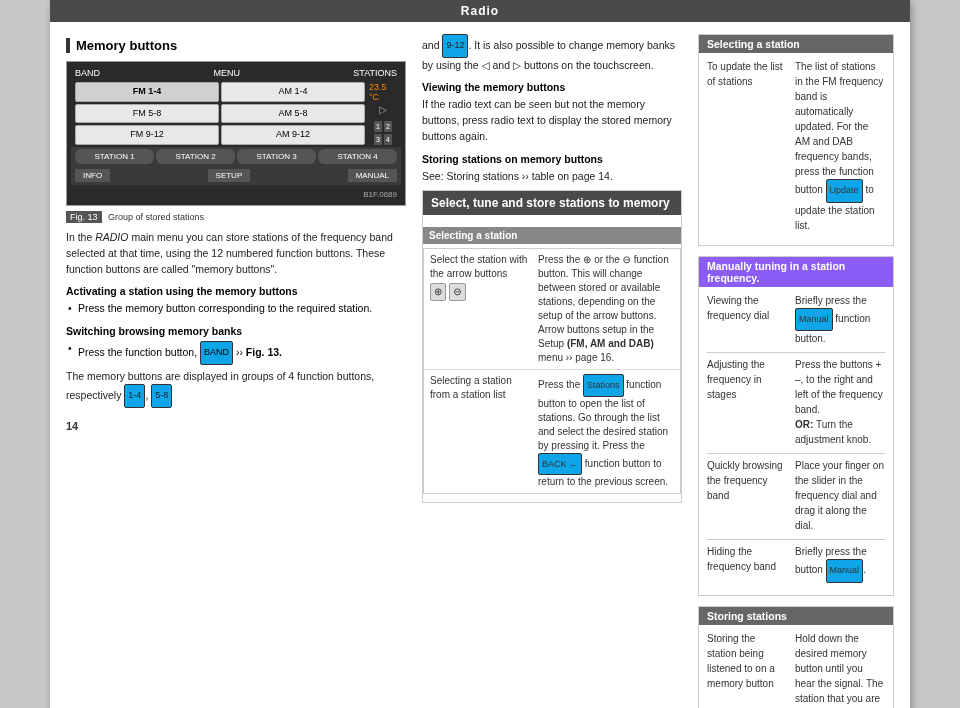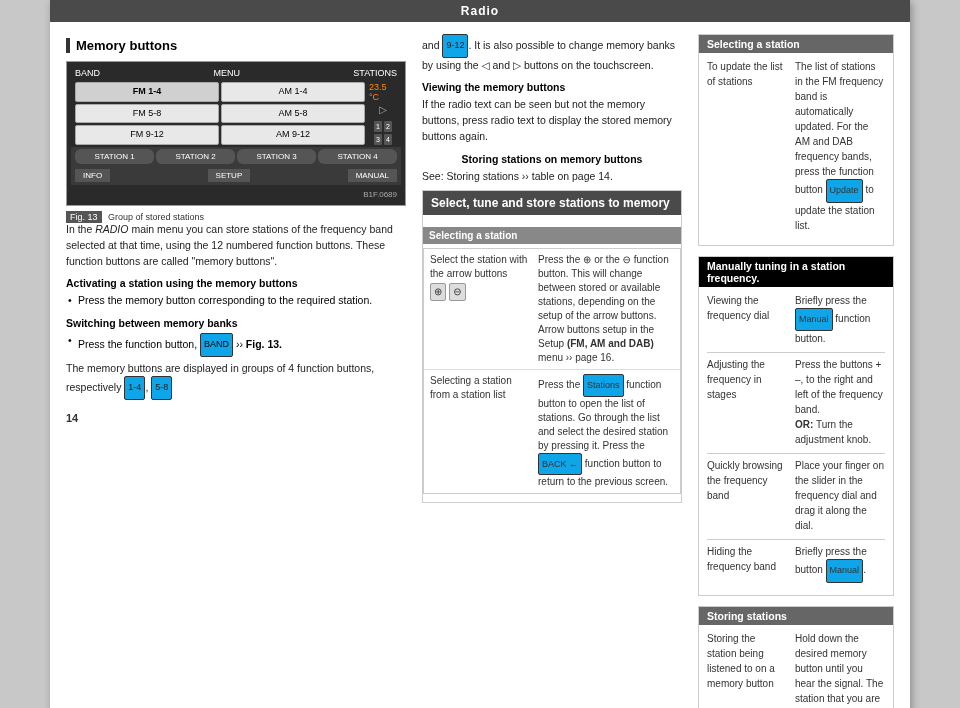--- a/index.html
+++ b/index.html
@@ -120,20 +120,21 @@
       background: #555;
       color: #fff;
       font-size: 8px;
       padding: 2px 8px;
       border-radius: 0;
     }
     .fig-caption {
       font-size: 9px;
       color: #333;
       margin-top: 4px;
+      margin-bottom: 8px;
     }
     .fig-label {
       background: #555;
       color: #fff;
       padding: 1px 4px;
       margin-right: 4px;
       font-size: 9px;
     }
     .body-text {
       font-size: 10.5px;
@@ -238,21 +239,21 @@
     }
     .right-table-left {
       flex: 0 0 80px;
       color: #333;
     }
     .right-table-right {
       flex: 1;
       color: #333;
     }
     .right-dark-header {
-      background: #000000;
+      background: #8b5cf6;
       color: #fff;
       font-weight: bold;
       font-size: 10.5px;
       padding: 3px 8px;
     }
     .right-section {
       margin-bottom: 10px;
     }
     .divider-line {
       border-top: 1px solid #ccc;
@@ -264,21 +265,20 @@
     }
     .arrow-symbol {
       color: #aaa;
       font-size: 10px;
     }
     .storing-stations-bold {
       font-weight: bold;
       font-size: 10.5px;
       margin-top: 8px;
       margin-bottom: 4px;
-      text-align: center;
     }
     .viewing-bold {
       font-weight: bold;
       font-size: 10.5px;
       margin-top: 8px;
       margin-bottom: 4px;
     }
     .middle-body-text {
       font-size: 10.5px;
       line-height: 1.5;
@@ -348,21 +348,21 @@
       </div>
 
       <div class="body-text">
         In the <em>RADIO</em> main menu you can store stations of the frequency band selected at that time, using the 12 numbered function buttons. These function buttons are called "memory buttons".
       </div>
 
       <div class="bold-heading">Activating a station using the memory buttons</div>
       <div class="bullet-item">Press the memory button corresponding to the required station.</div>
 
 
-      <div class="bold-heading">Switching between memory banks</div>
+      <div class="bold-heading">Switching browsing memory banks</div>
       <div class="bullet-item">
         Press the function button, <span class="kbd-badge">BAND</span> ›› <strong>Fig. 13.</strong>
       </div>
 
       <div class="body-text">
         The memory buttons are displayed in groups of 4 function buttons, respectively <span class="kbd-badge">1-4</span>, <span class="kbd-badge">5-8</span>
       </div>
 
       <div class="page-number">14</div>
     </div>

